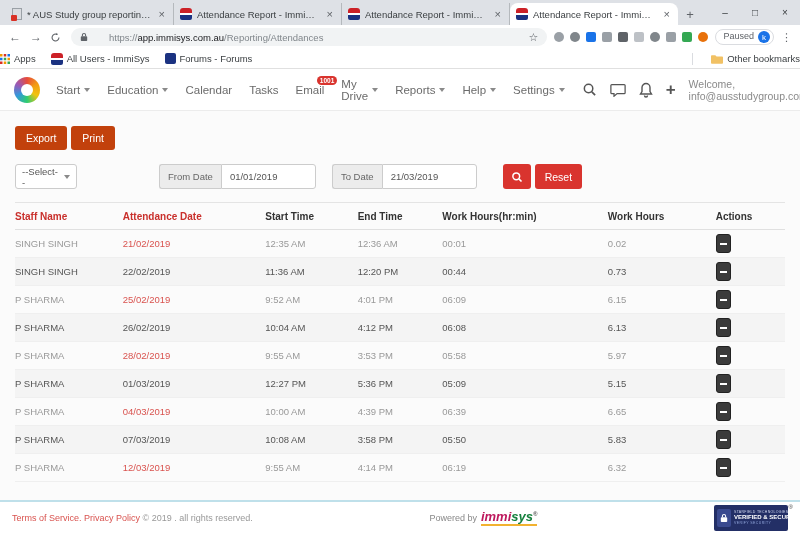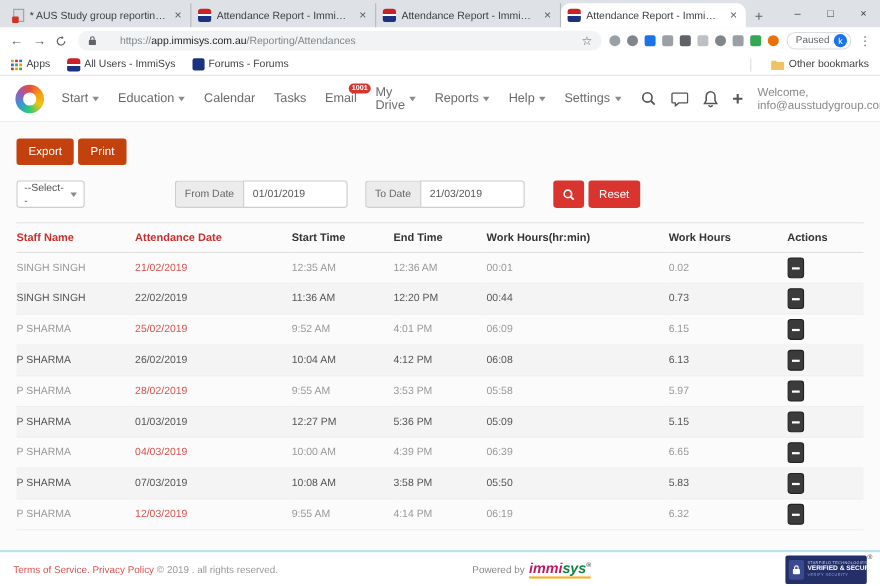--- a/index.html
+++ b/index.html
@@ -25,21 +25,21 @@
   .urlbar .scheme,.urlbar .path { color:#80868b; }
   .urlbar .domain { color:#202124; }
   .star { font-size:11px; color:#5f6368; margin-left:auto; }
   .extrow { display:flex; align-items:center; gap:6px; }
   .ext { width:10px; height:10px; border-radius:2px; }
   .ext.round { border-radius:50%; }
   .profile { display:flex; gap:4px; border:1px solid #dadce0; border-radius:9px; padding:1px 3px 1px 7px; font-size:9px; color:#5f6368; }
   .avatar { width:12px; height:12px; border-radius:50%; background:#1a73e8; color:#fff; font-size:8px; display:flex; align-items:center; justify-content:center; }
   .menu3 { font-size:11px; color:#5f6368; }
 
-  .bookmarks { height:20px; background:#fff; border-bottom:1px solid #e0e0e0; display:flex; gap:15px; padding:0 10px; font-size:9.5px; color:#3c4043; flex:none; }
+  .bookmarks { height:20px; background:#fff; border-bottom:1px solid #e0e0e0; display:flex; gap:15px; padding:0 0; font-size:9.5px; color:#3c4043; flex:none; }
   .bm { display:flex; align-items:center; gap:4px; }
   .bm-right { margin-left:auto; display:flex; align-items:center; gap:18px; }
   .vdiv { width:1px; height:12px; background:#dadce0; }
 
   
   .appnav { height:42px; background:#fff; border-bottom:1px solid #ececec; display:flex; align-items:center; padding:0 14px; flex:none;justify-content:space-between; }
   .logo { width:26px; height:26px; border-radius:50%; background:conic-gradient(#e74c3c,#f39c12,#f1c40f,#2ecc71,#3498db,#9b59b6,#e74c3c); position:relative; margin-right:16px; flex:none; }
   .logo::after { content:""; position:absolute; inset:7px; background:#fff; border-radius:50%; }
   .navitem { display:flex; align-items:center; margin-right:17px; font-size:11.5px; color:#6b6b6b; position:relative; cursor:pointer; }
   .caret { width:0; height:0; border-left:3px solid transparent; border-right:3px solid transparent; border-top:4px solid #8a8a8a; margin-left:4px; }

